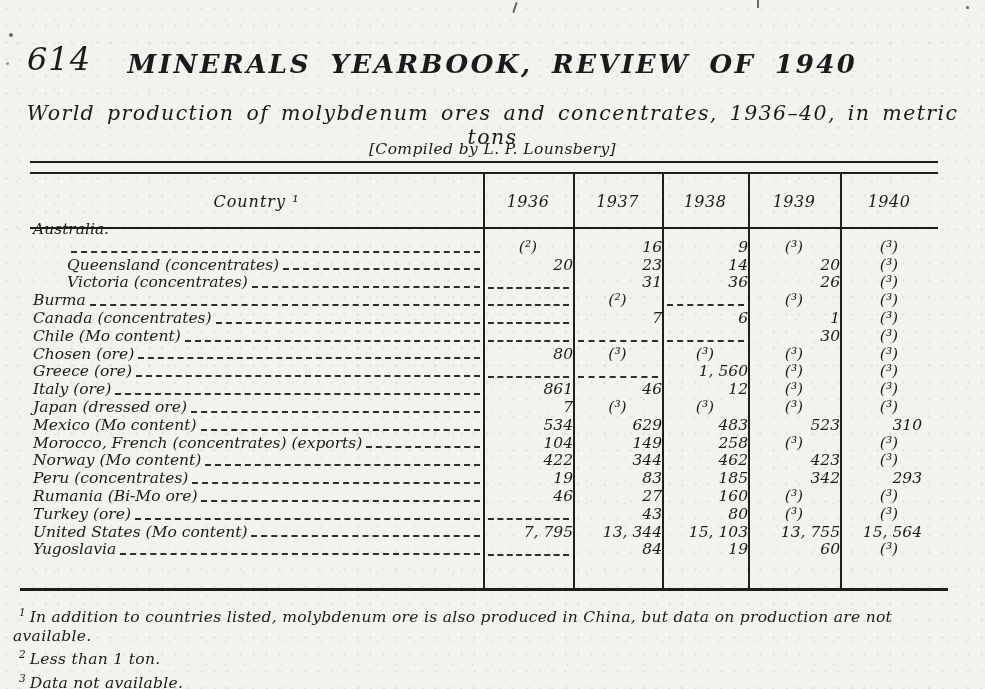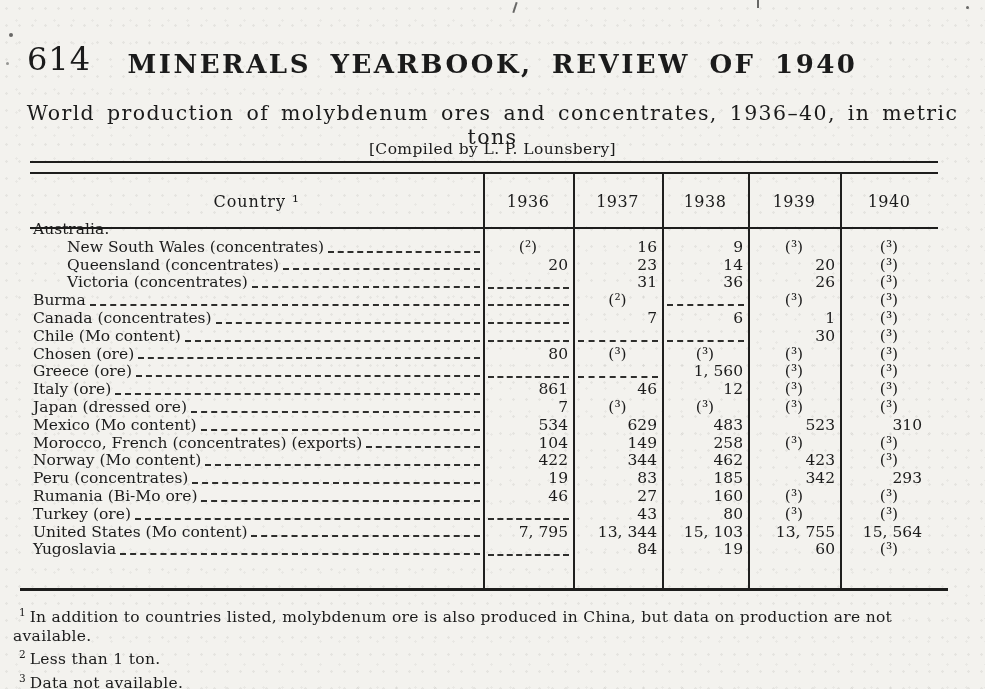--- a/index.html
+++ b/index.html
@@ -7,21 +7,21 @@
     width:985px;height:689px;position:relative;overflow:hidden;
     background-color:#f3f2ee;
     background-image:
       radial-gradient(rgba(40,40,35,.07) 1px, transparent 1.3px),
       radial-gradient(rgba(40,40,35,.05) 1px, transparent 1.3px);
     background-size:13px 17px, 19px 23px;
     background-position:0 0, 7px 9px;
     font-family:"DejaVu Serif", serif;
     color:#1b1b1b;
   }
-  .abs{position:absolute;}
+  .abs{position:absolute;font-style:italic;}
 
   
   .artifact{position:absolute;background:#3a3a38;opacity:.75;}
   .a1{left:514px;top:2px;width:2px;height:11px;transform:rotate(18deg);}
   .a2{left:757px;top:0;width:2px;height:8px;}
   .a3{left:9px;top:33px;width:4px;height:4px;border-radius:50%;}
   .a4{left:966px;top:6px;width:3px;height:3px;border-radius:50%;}
   .a5{left:6px;top:62px;width:3px;height:3px;border-radius:50%;opacity:.5;}
 
   .pagenum{left:27px;top:40px;font-size:32px;letter-spacing:1px;}
@@ -47,21 +47,21 @@
 
   .tbody{position:absolute;left:0;top:52px;width:908px;height:359px;padding-top:8px;box-sizing:border-box;}
   .row{height:17.8px;line-height:17.8px;}
   .ccell{display:flex;padding-left:3px;overflow:hidden;}
   .ccell.lvl1{padding-left:37px;}
   .clabel{white-space:nowrap;}
   .cleader{flex:1;border-bottom:2px dashed #2e2e2c;align-self:flex-end;margin:0 3px 4px 4px;min-width:6px;}
   .cell{position:relative;overflow:hidden;}
   .cell.right{text-align:right;}
   .cell.center{text-align:center;}
-  .cell.c1.right,.cell.c2.right,.cell.c3.right,.cell.c4.right{padding-right:5px;}
+  .cell.c1.right,.cell.c2.right,.cell.c3.right,.cell.c4.right{}
   .cell.c5.right{padding-right:16px;}
   .dash{position:absolute;left:5px;right:4px;bottom:3.5px;border-bottom:2px dashed #2e2e2c;}
 
   
   .footnotes{left:13px;top:603px;width:912px;font-size:15.5px;line-height:18.6px;letter-spacing:.3px;}
   .footnotes p{margin:0;text-indent:6px;}
   .footnotes sup{font-size:10.5px;vertical-align:6px;margin-right:4px;letter-spacing:0;}
 </style>
 </head>
 <body>
@@ -98,21 +98,20 @@
           <span class="clabel">Australia:</span>
         </div>
         <div class="cell c1"></div>
         <div class="cell c2"></div>
         <div class="cell c3"></div>
         <div class="cell c4"></div>
         <div class="cell c5"></div>
       </div>
       <div class="row grid-cols">
         <div class="ccell lvl1">
-          <span class="clabel">New South Wales (concentrates)</span>
           <span class="cleader"></span>
         </div>
         <div class="cell c1 center"><span class="fn">(²)</span></div>
         <div class="cell c2 right"><span class="num">16</span></div>
         <div class="cell c3 right"><span class="num">9</span></div>
         <div class="cell c4 center"><span class="fn">(³)</span></div>
         <div class="cell c5 center"><span class="fn">(³)</span></div>
       </div>
       <div class="row grid-cols">
         <div class="ccell lvl1">

